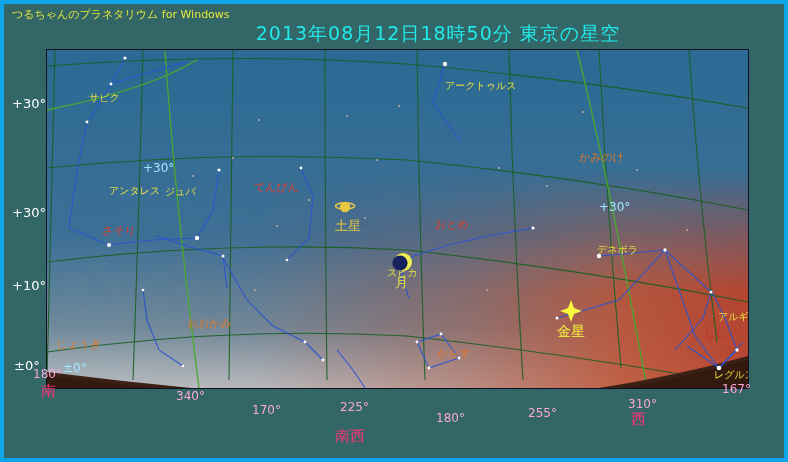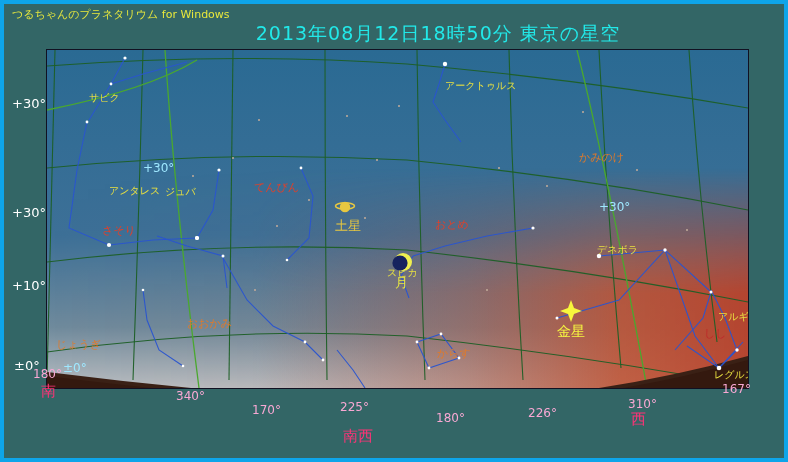--- a/index.html
+++ b/index.html
@@ -210,21 +210,21 @@
     </g>
     <text x="510" y="286" fill="#f5f540" font-size="14">金星</text>
   </svg>
   </div>
 
   <div class="az-label" style="left:29px;top:363px">180°</div>
   <div class="az-label" style="left:172px;top:385px">340°</div>
   <div class="az-label" style="left:248px;top:399px">170°</div>
   <div class="az-label" style="left:336px;top:396px">225°</div>
   <div class="az-label" style="left:432px;top:407px">180°</div>
-  <div class="az-label" style="left:524px;top:402px">226°</div>
+  <div class="az-label" style="left:524px;top:402px">255°</div>
   <div class="az-label" style="left:624px;top:393px">310°</div>
   <div class="az-label" style="left:718px;top:378px">167°</div>
 
   <div class="dir-label" style="left:37px;top:378px">南</div>
-  <div class="dir-label" style="left:339px;top:423px">南西</div>
+  <div class="dir-label" style="left:331px;top:423px">南西</div>
   <div class="dir-label" style="left:627px;top:406px">西</div>
 
 </div>
 
 </body></html>

